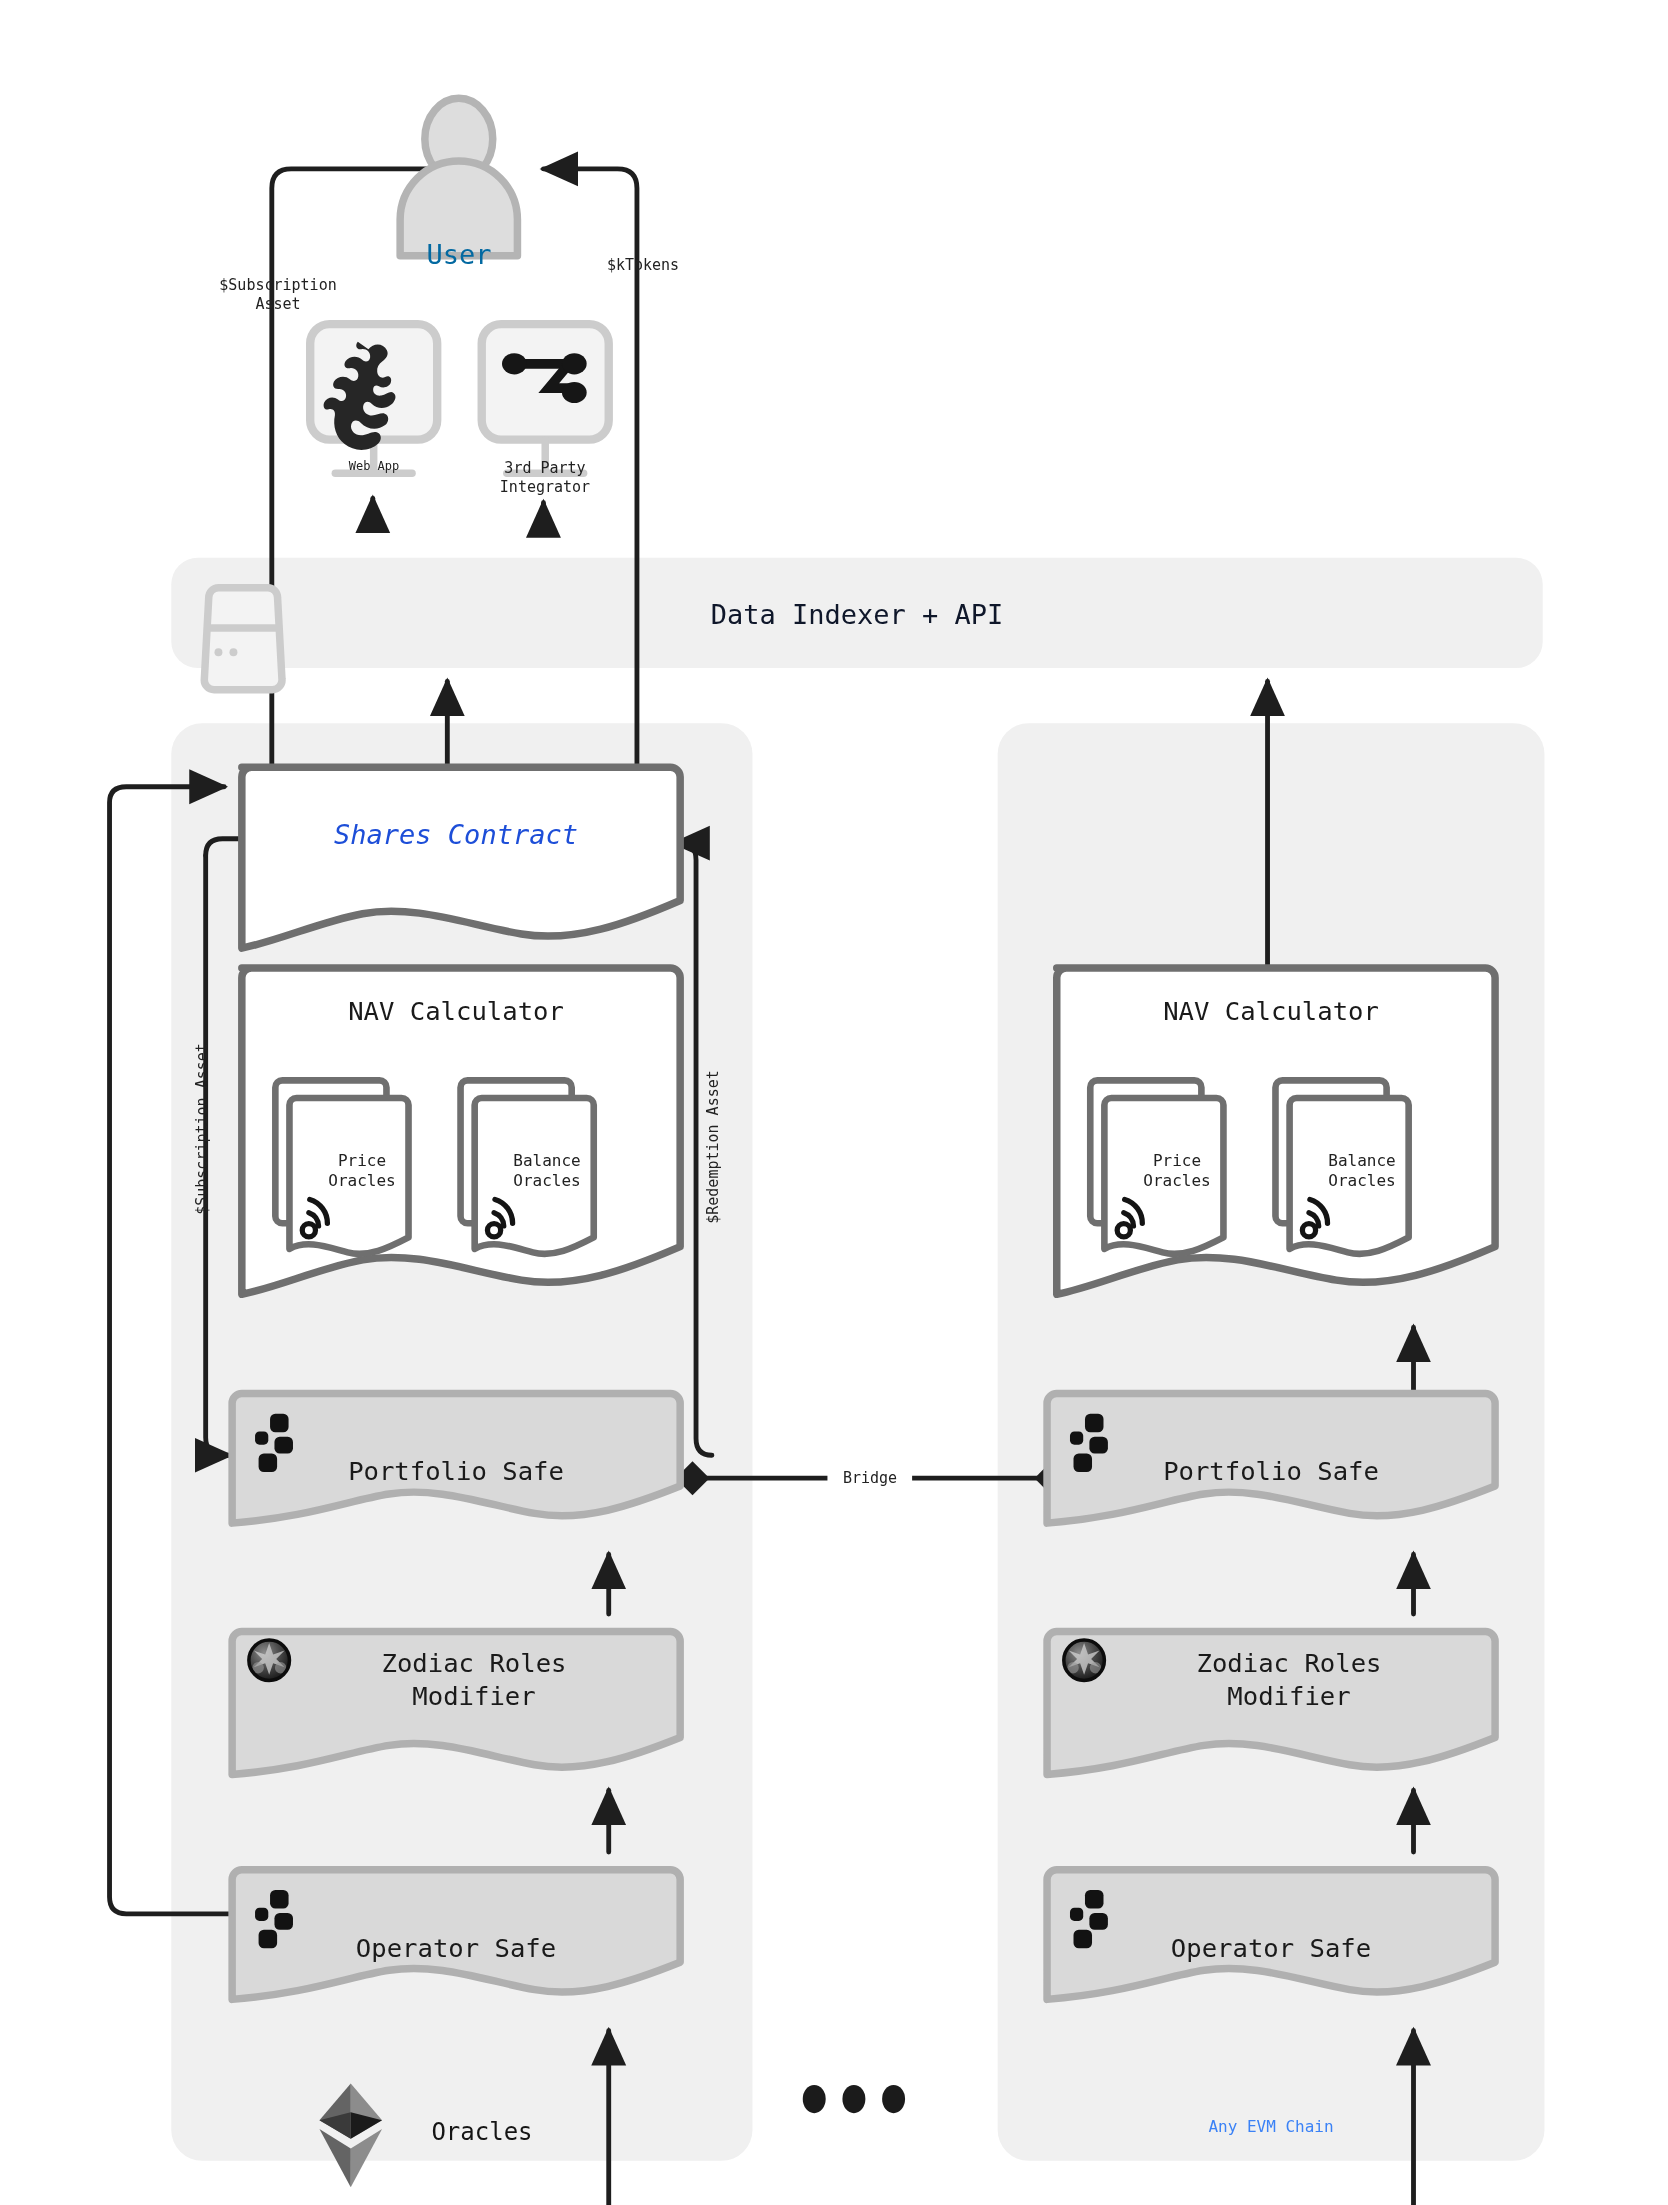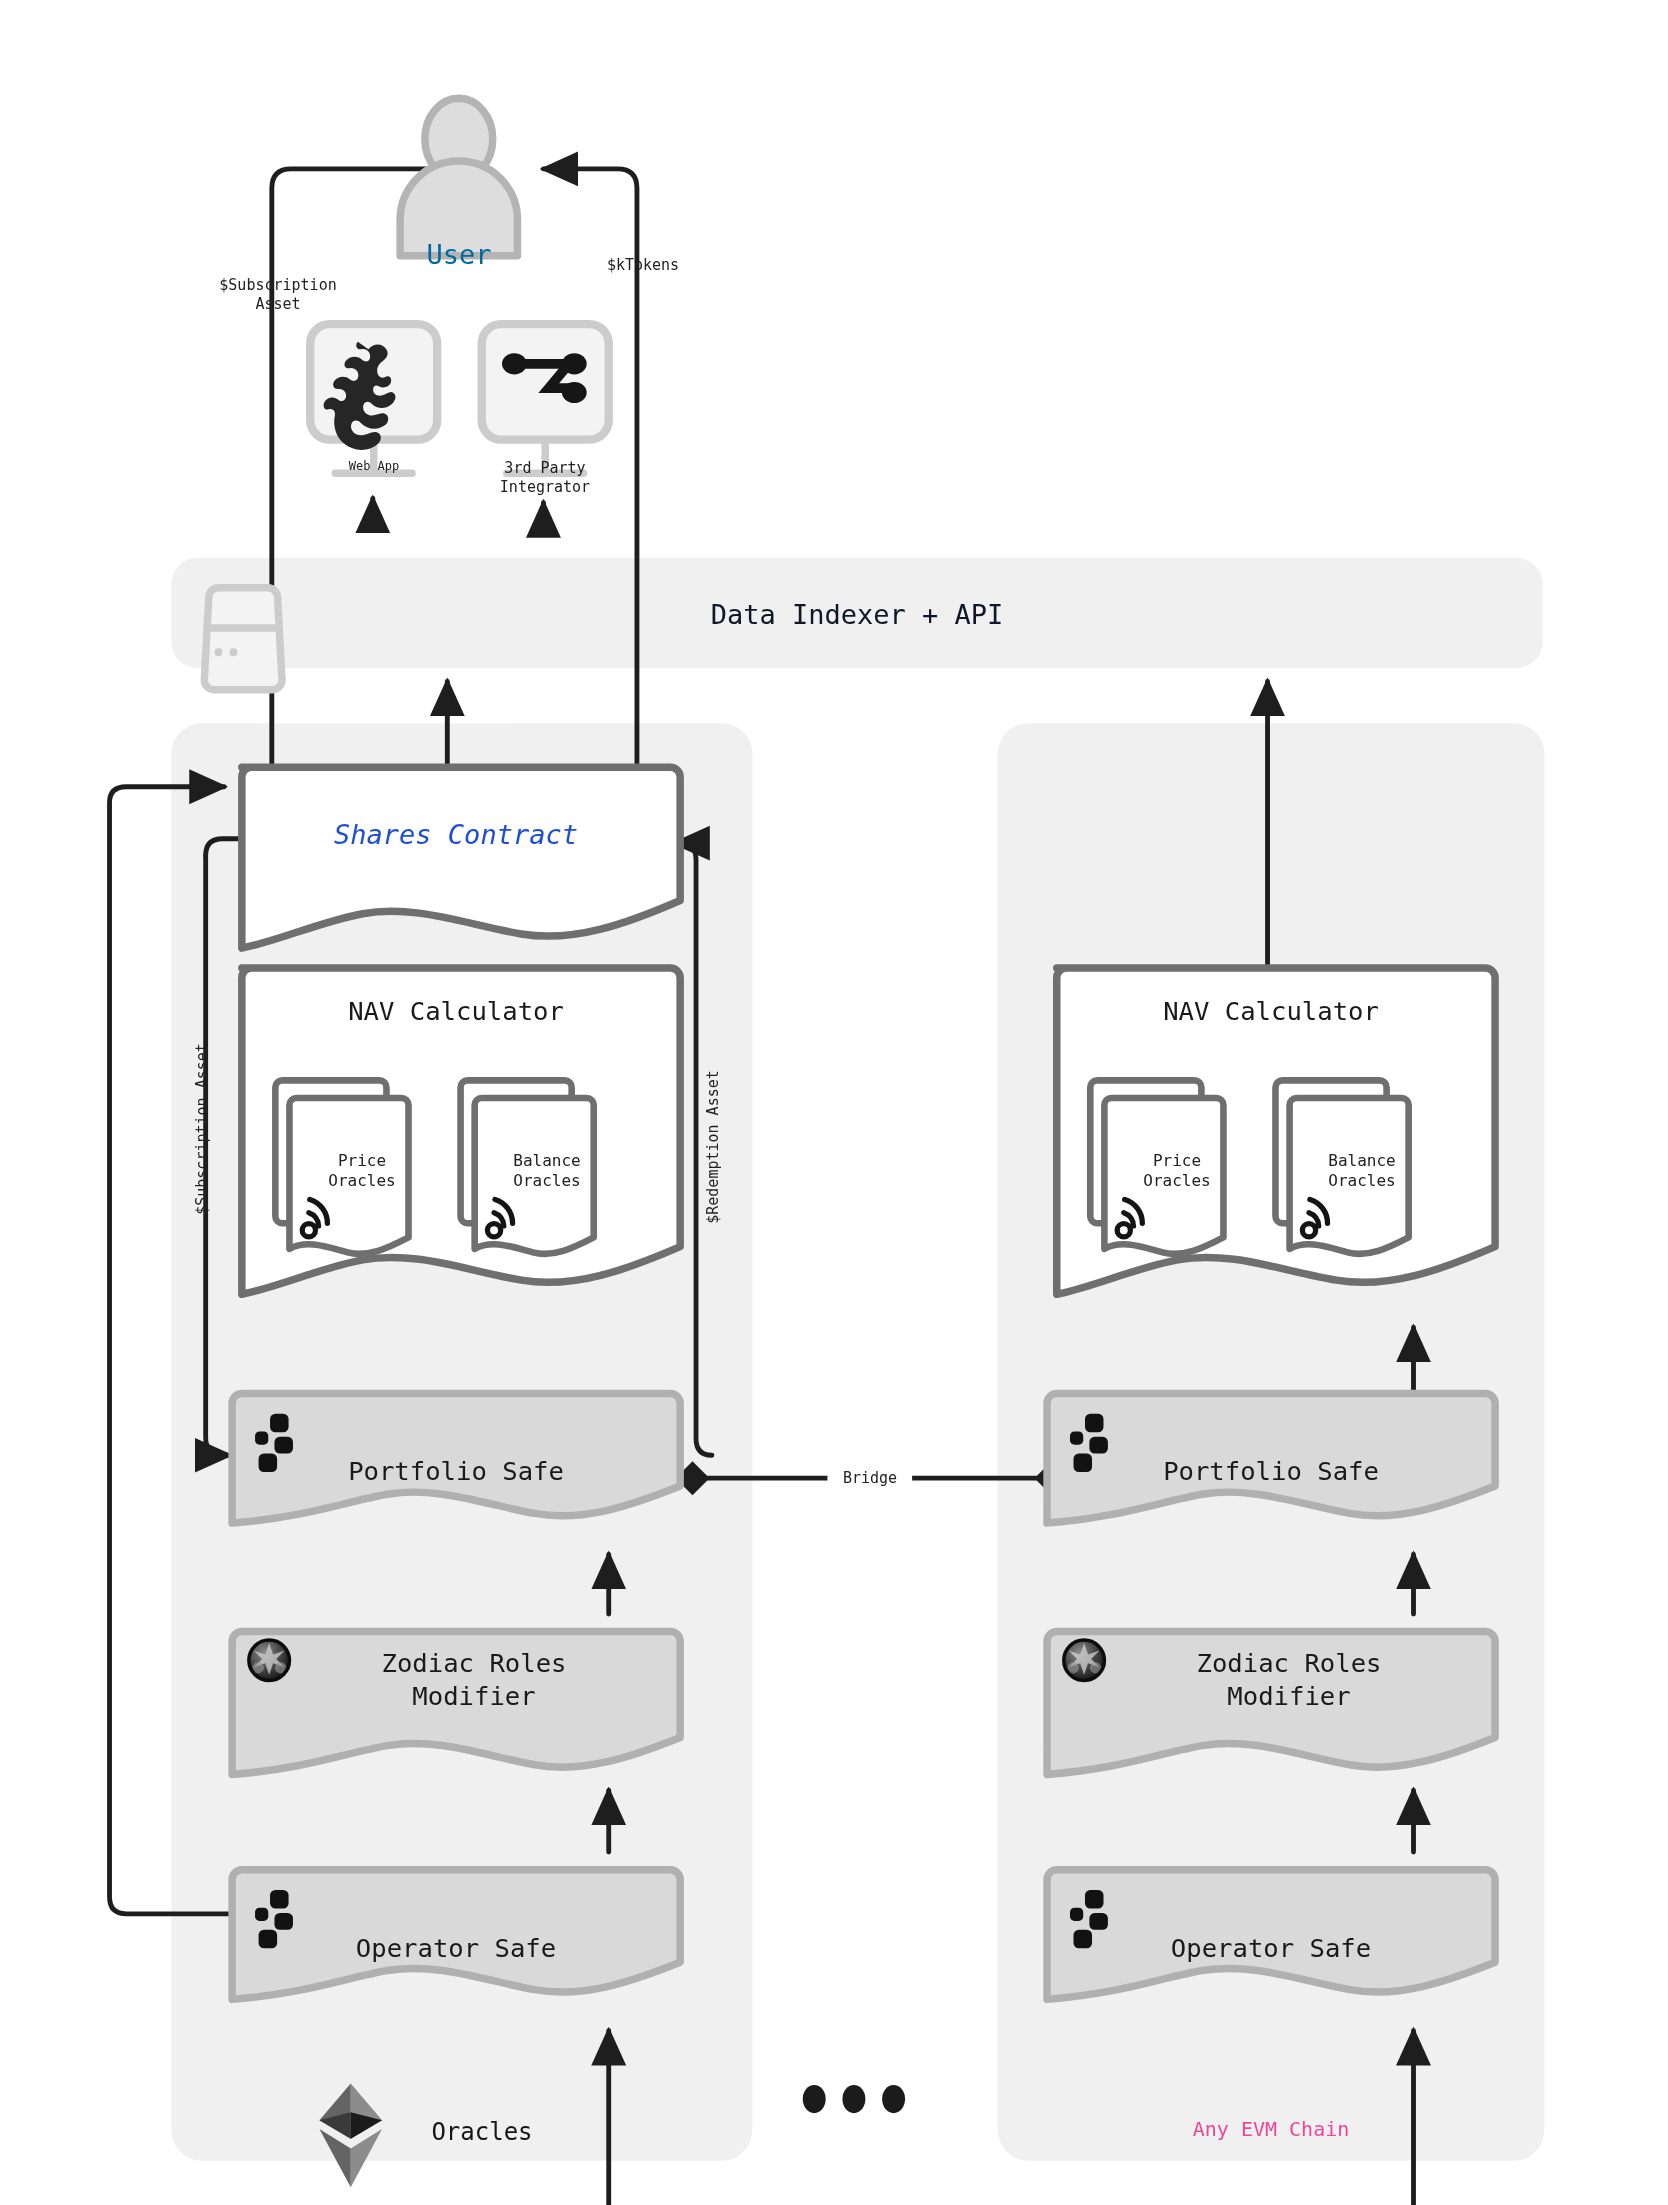--- a/index.html
+++ b/index.html
@@ -327,21 +327,21 @@
 <div class="lbl ctr" style="left:1362px;top:1151px;font-size:16px;">Balance
 Oracles</div>
 
 <div class="lbl ctr" style="left:1271px;top:1455px;font-size:25.6px;color:#1a1a1a;">Portfolio Safe</div>
 
 <div class="lbl ctr" style="left:1289px;top:1647px;font-size:25.6px;color:#1a1a1a;">Zodiac Roles
 Modifier</div>
 
 <div class="lbl ctr" style="left:1271px;top:1932px;font-size:25.6px;color:#1a1a1a;">Operator Safe</div>
 
-<div class="lbl ctr" style="left:1271px;top:2117px;font-size:20px;color:#ec4899;">Any EVM Chain</div>
+<div class="lbl ctr" style="left:1271px;top:2117px;font-size:16px;color:#3b82f6;">Any EVM Chain</div>
 
 <div class="lbl ctr" style="left:870px;top:1469px;font-size:15px;">Bridge</div>
 
 <div class="lbl vert" style="left:193px;top:1129px;font-size:15px;transform:rotate(-90deg) translate(-50%,0);transform-origin:0 0;">$Subscription Asset</div>
 
 <div class="lbl vert" style="left:704px;top:1147px;font-size:15px;transform:rotate(-90deg) translate(-50%,0);transform-origin:0 0;">$Redemption Asset</div>
 
 </div>
 
 

